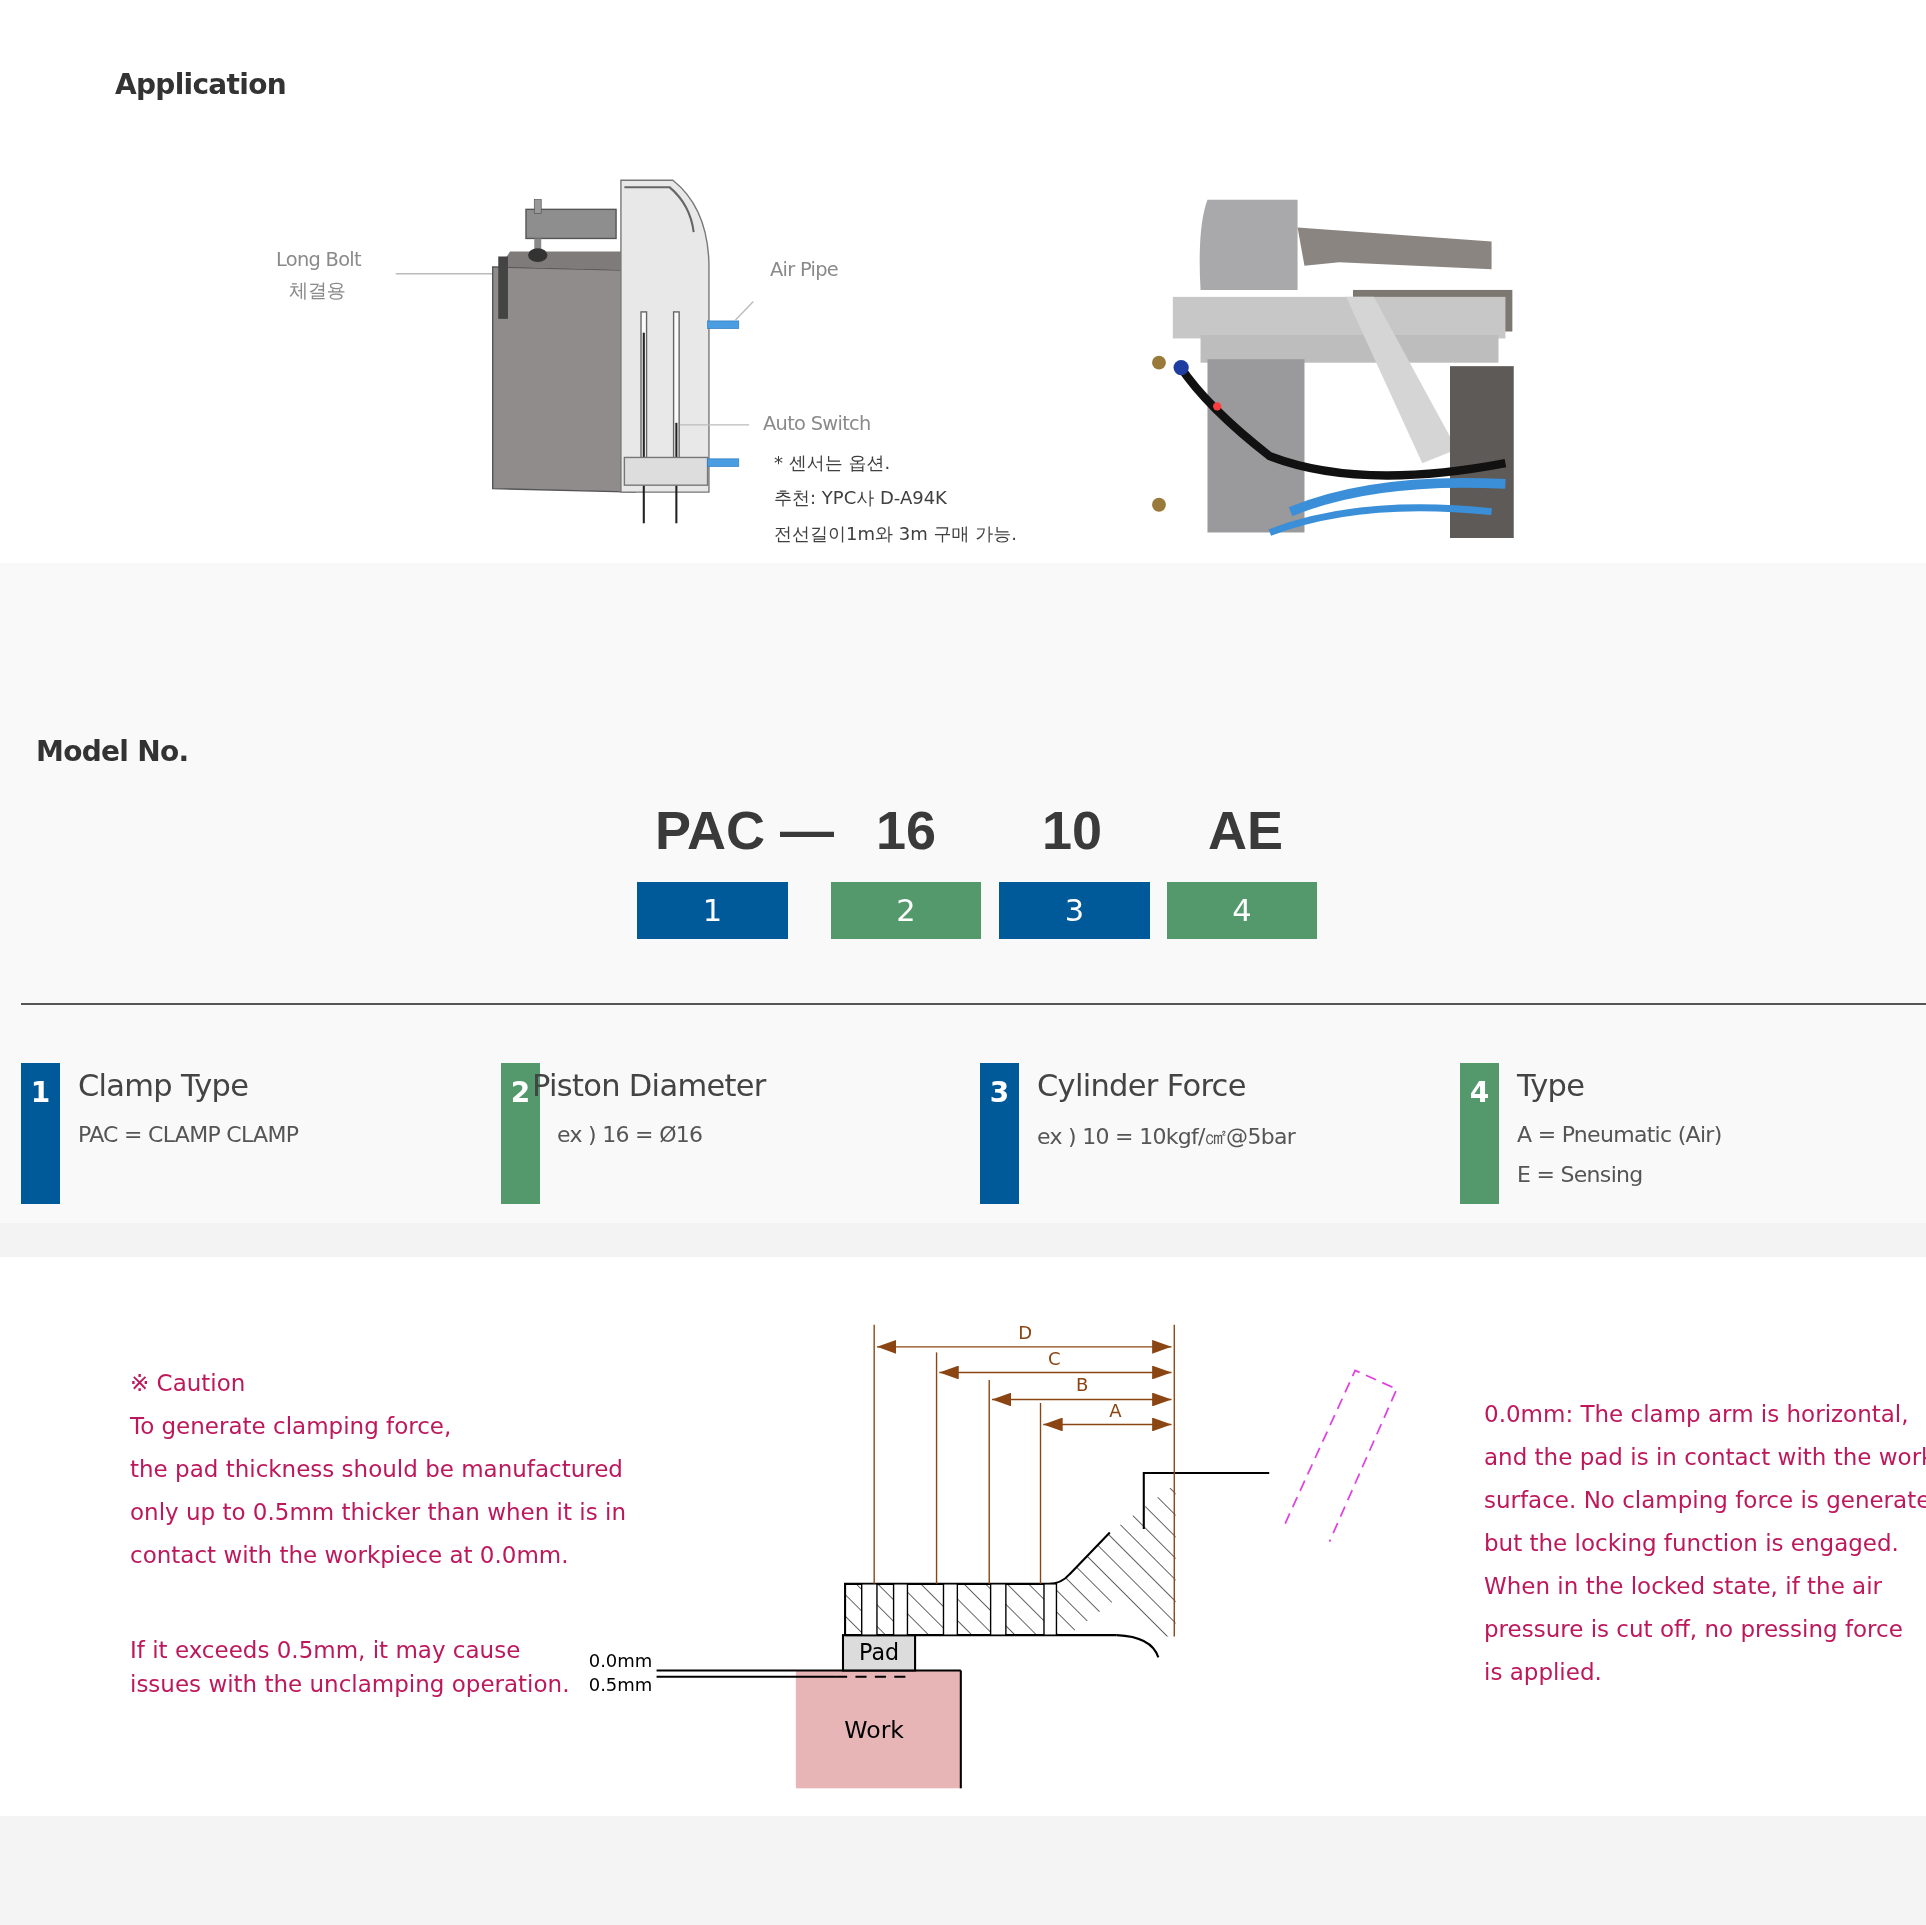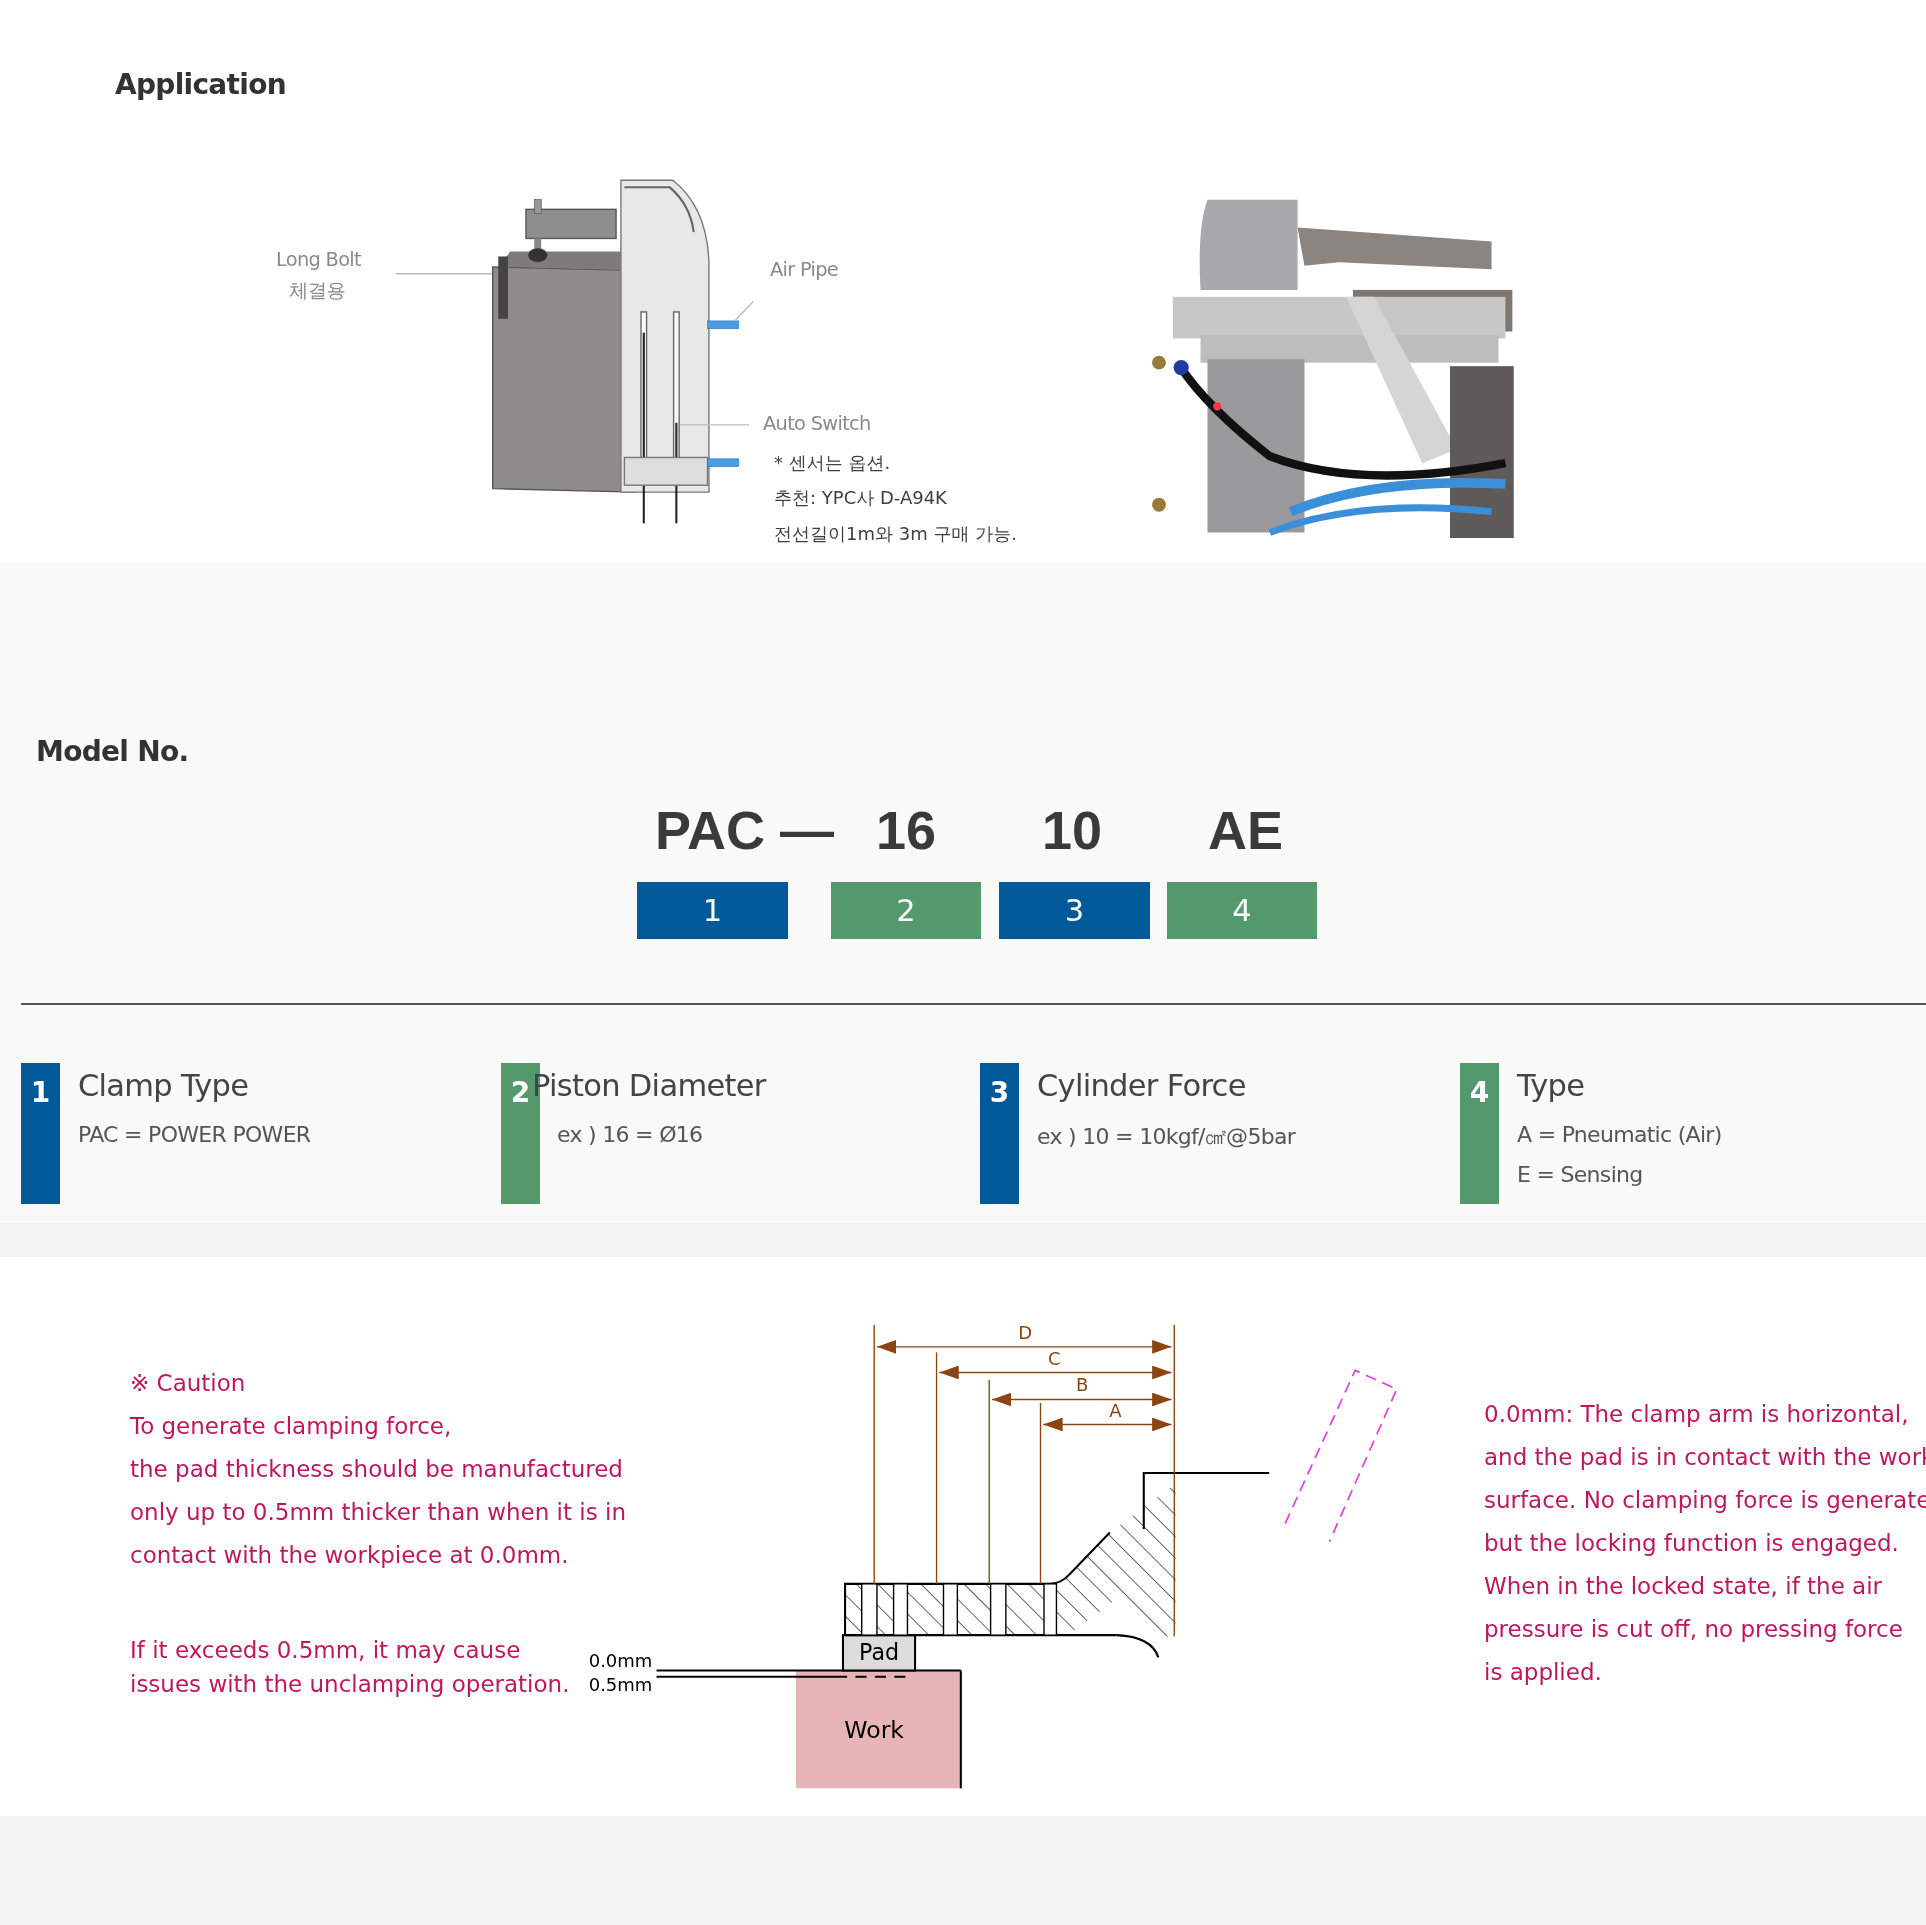--- a/index.html
+++ b/index.html
@@ -104,21 +104,21 @@
 
 <div class="abs code-box blue" style="left:637px; top:882px; width:151px;">1</div>
 <div class="abs code-box green" style="left:831px; top:882px; width:150px;">2</div>
 <div class="abs code-box blue" style="left:999px; top:882px; width:151px;">3</div>
 <div class="abs code-box green" style="left:1167px; top:882px; width:150px;">4</div>
 
 <div class="abs hr"></div>
 
 <div class="abs item-bar blue" style="left:21px; top:1063px;">1</div>
 <div class="abs item-title" style="left:78px; top:1068px;">Clamp Type</div>
-<div class="abs item-line" style="left:78px; top:1122px;">PAC = POWER POWER</div>
+<div class="abs item-line" style="left:78px; top:1122px;">PAC = CLAMP CLAMP</div>
 
 <div class="abs item-bar green" style="left:501px; top:1063px;">2</div>
 <div class="abs item-title" style="left:532px; top:1068px;">Piston Diameter</div>
 <div class="abs item-line" style="left:557px; top:1122px;">ex ) 16 = Ø16</div>
 
 <div class="abs item-bar blue" style="left:980px; top:1063px;">3</div>
 <div class="abs item-title" style="left:1037px; top:1068px;text-align:right;">Cylinder Force</div>
 <div class="abs item-line" style="left:1037px; top:1122px;">ex ) 10 = 10kgf/㎠@5bar</div>
 
 <div class="abs item-bar green" style="left:1460px; top:1063px;">4</div>

